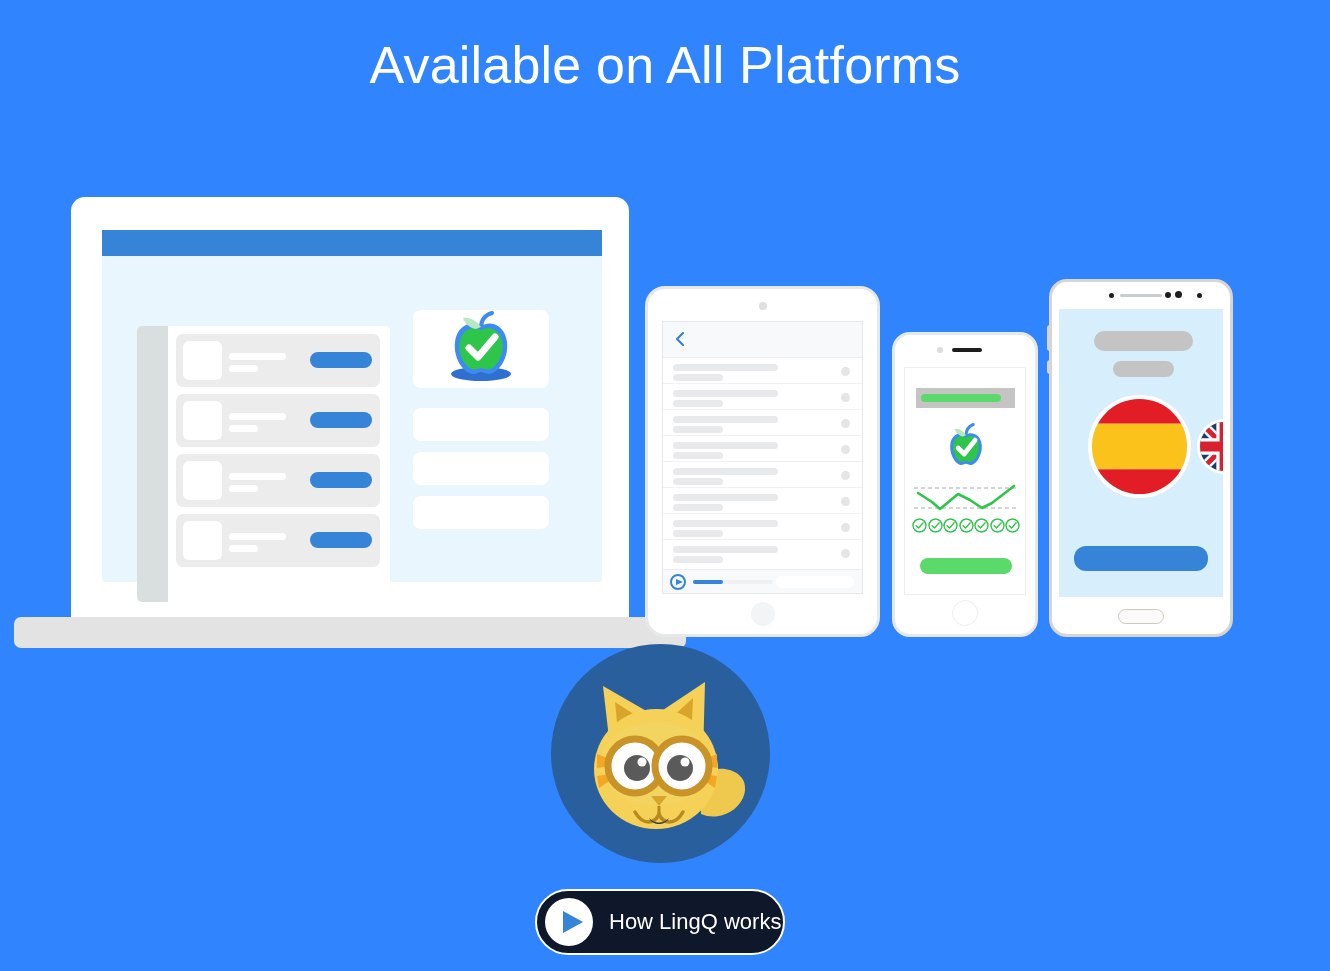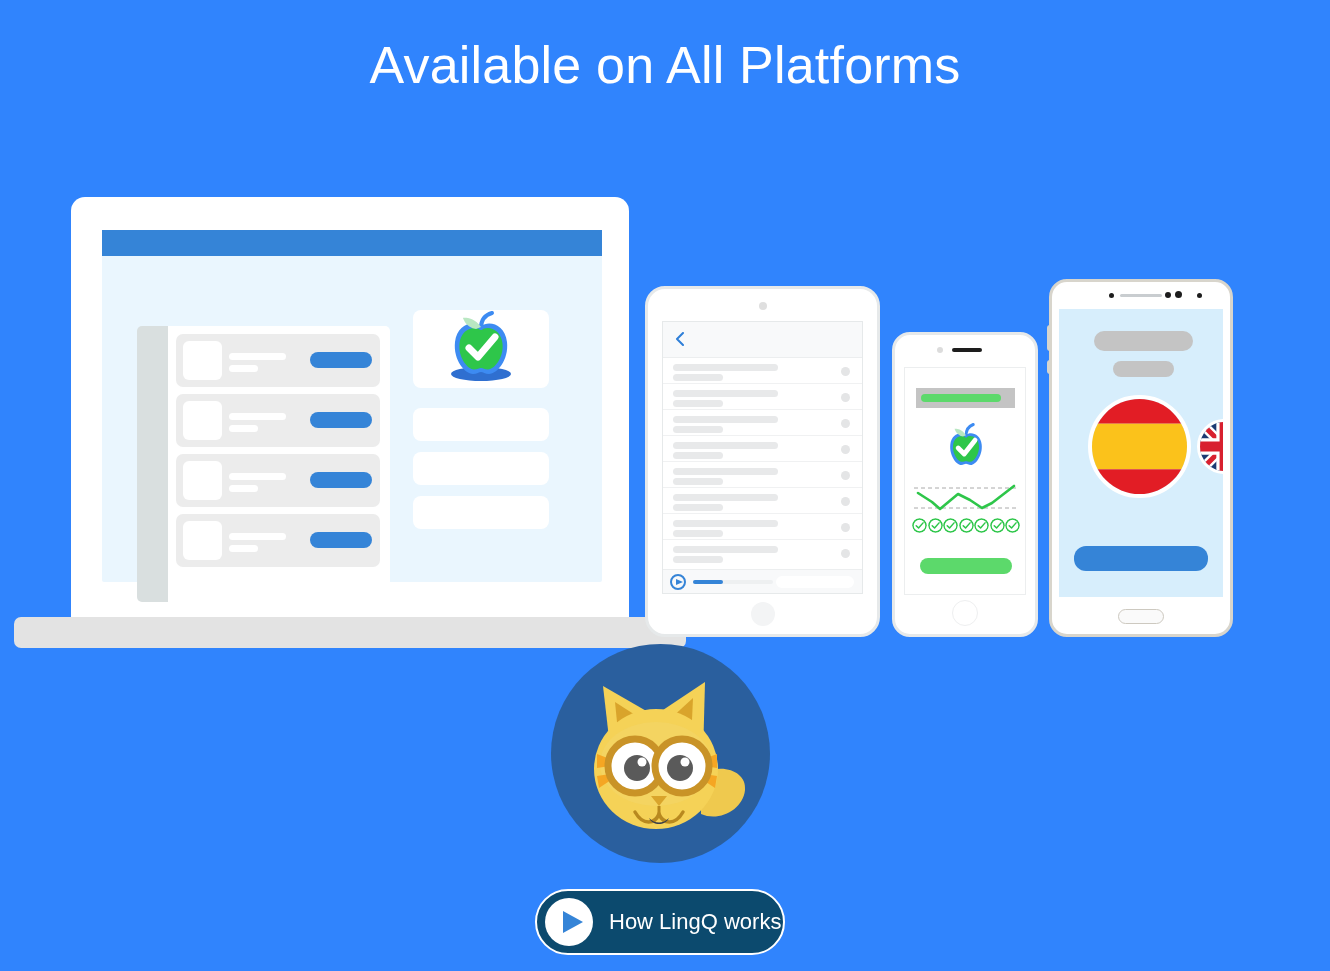--- a/index.html
+++ b/index.html
@@ -178,21 +178,21 @@
     position: absolute; left: 50%; bottom: 10px; margin-left: -23px;
     width: 46px; height: 15px; border: 1px solid #cdc9c0; border-radius: 8px; background: #fafafa;
   }
 
   
   .mascot { position: absolute; left: 551px; top: 644px; width: 219px; height: 219px; }
 
   
   .cta {
     position: absolute; left: 535px; top: 889px; width: 250px; height: 66px;
-    background: #0c4a6e; border: 2px solid #ffffff; border-radius: 34px;
+    background: #0f172a; border: 2px solid #ffffff; border-radius: 34px;
     display: flex; align-items: center; cursor: pointer;
   }
   .cta-play {
     width: 48px; height: 48px; margin-left: 8px;
     background: #ffffff; border-radius: 50%; position: relative; flex: 0 0 auto;
   }
   .cta-play::after {
     content: ""; position: absolute; left: 18px; top: 13px;
     border-left: 20px solid #3584d7;
     border-top: 11px solid transparent; border-bottom: 11px solid transparent;

